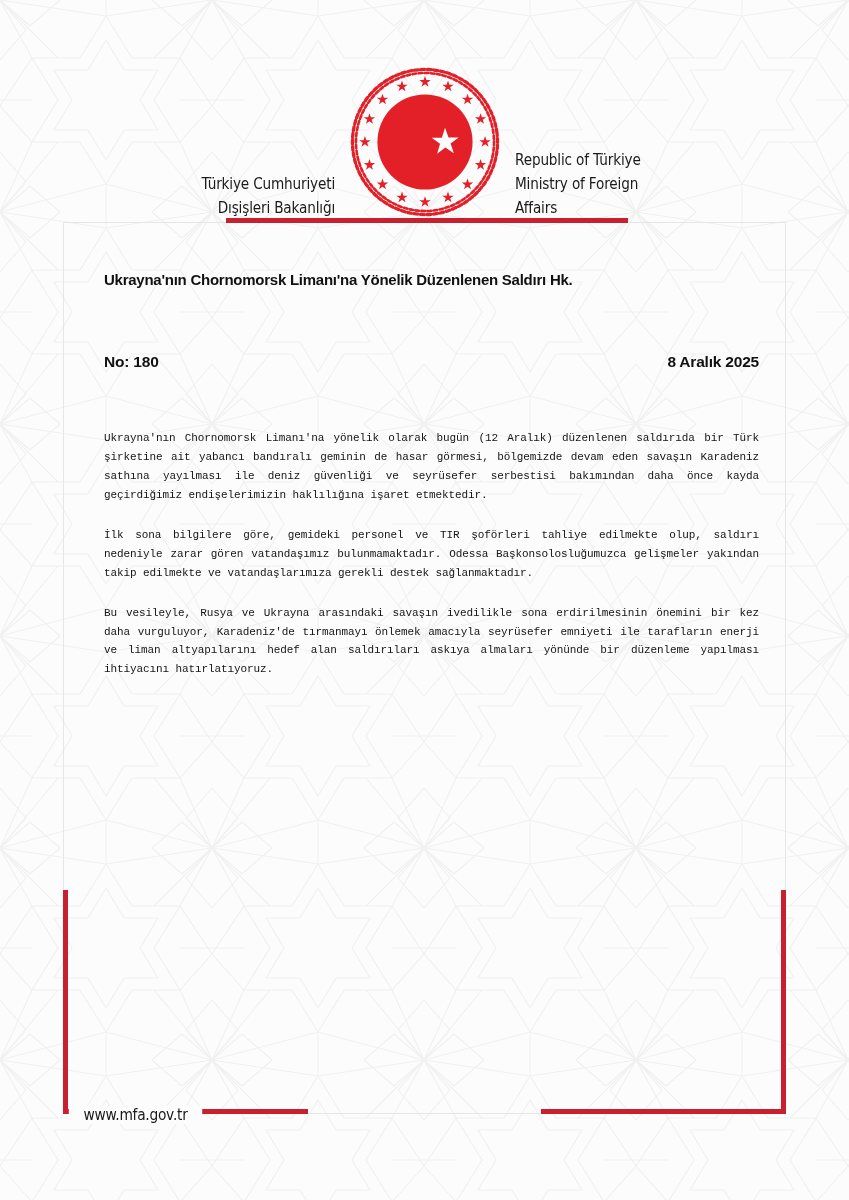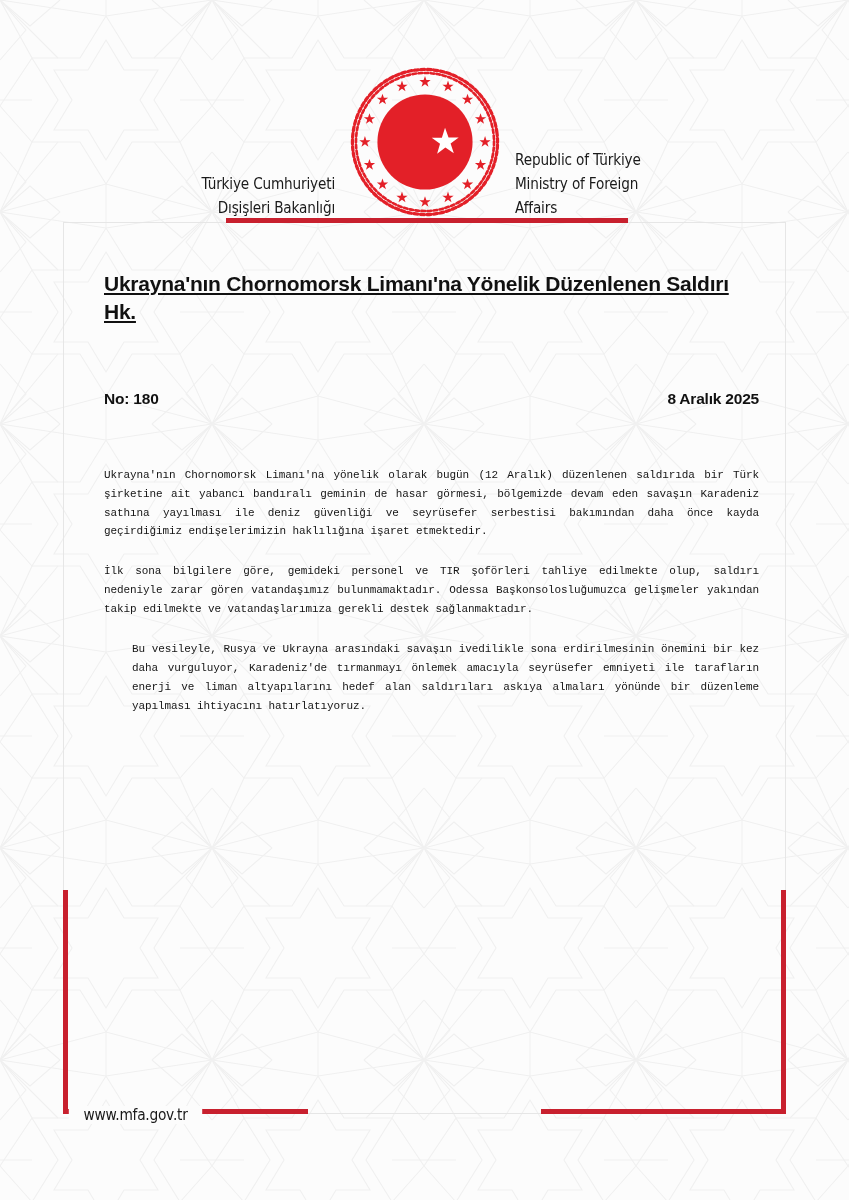--- a/index.html
+++ b/index.html
@@ -144,28 +144,27 @@
 
   
   #doc {
     position: absolute;
     left: 104px;
     top: 255px;
     width: 655px;
   }
   #doc-title {
     font-family: "Liberation Sans", sans-serif;
-    font-size: 21px;
+    font-size: 15px;
     font-weight: bold;
     color: #111111;
     letter-spacing: -0.25px;
     margin: 0;
     padding-top: 15px;
     line-height: 1.35;
-    text-decoration: underline;
   }
   #meta-row {
     display: flex;
     flex-direction: row;
     justify-content: space-between;
     align-items: baseline;
     margin-top: 63px;
     font-family: "Liberation Sans", sans-serif;
     font-size: 15.5px;
     font-weight: bold;
@@ -177,21 +176,21 @@
   }
   .para {
     font-family: Liberation Mono, monospace;
     font-size: 11px;
     line-height: 1.72;
     color: #141414;
     text-align: justify;
     margin: 0 0 21px 0;
     letter-spacing: -0.1px;
   }
-  .para:last-child { margin-bottom: 0; margin-left: 28px; }
+  .para:last-child { margin-bottom: 0; }
 </style>
 </head>
 <body>
 
 <div id="page">
 
   <svg id="bg-pattern" viewBox="0 0 849 1200" preserveAspectRatio="none" xmlns="http://www.w3.org/2000/svg">
     <defs>
       <pattern id="starTile" x="0" y="0" width="212" height="212" patternUnits="userSpaceOnUse">
         <g fill="none" stroke="#f0f0f0" stroke-width="1.1">

